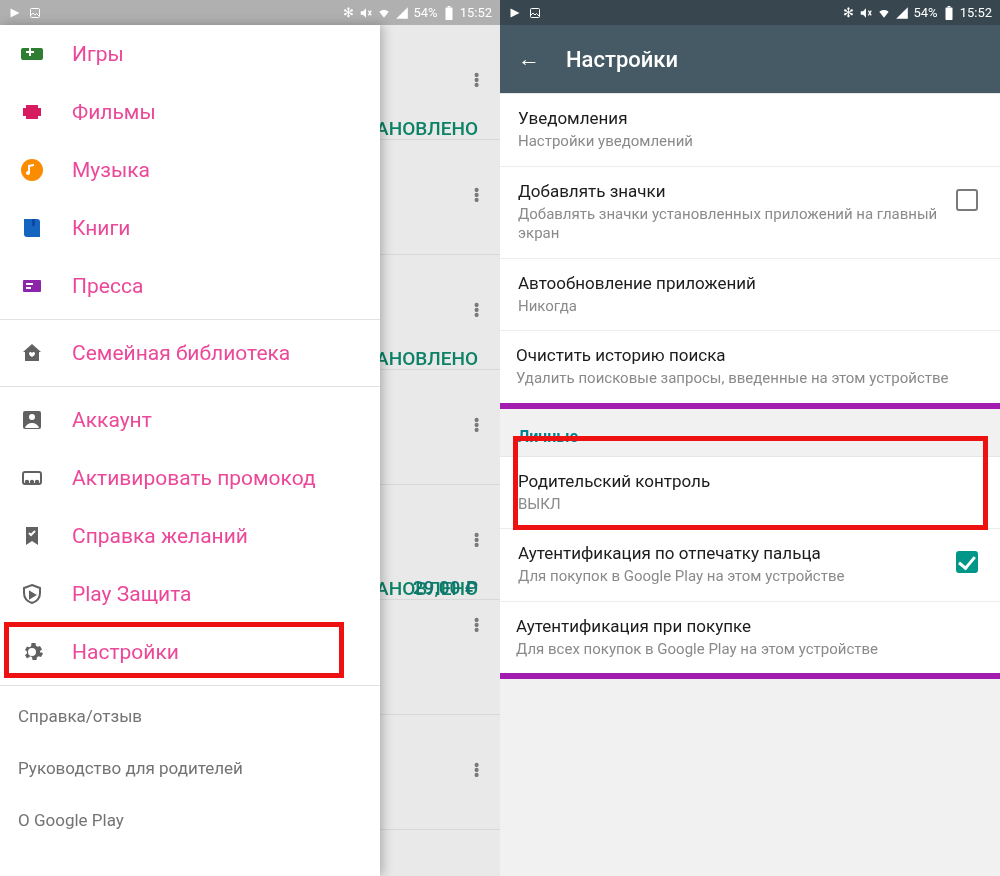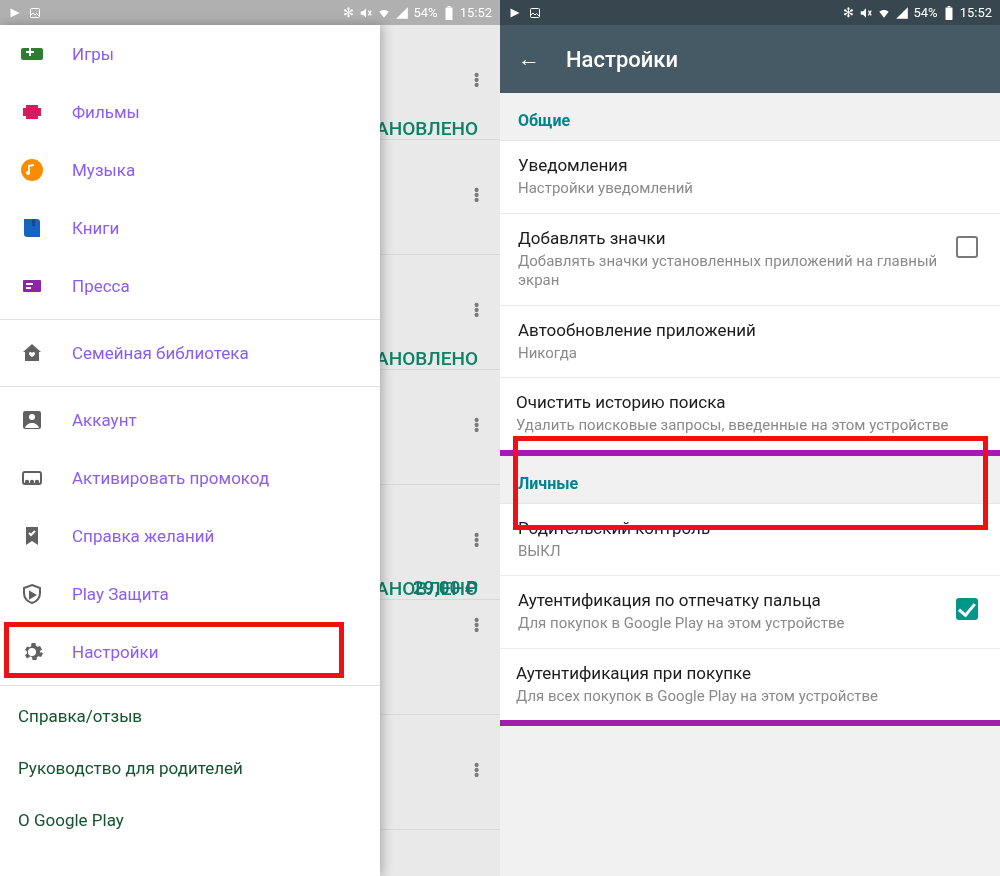--- a/index.html
+++ b/index.html
@@ -18,23 +18,23 @@
   .bg-row { height:115px; border-bottom:1px solid #d8d8d8; position:relative; padding:10px 14px; }
   .bg-dots { position:absolute; right:22px; top:48px; color:#7a7a7a; font-size:20px; letter-spacing:-2px; line-height:5px; }
   .bg-dots div{height:5px;}
   .bg-status { position:absolute; right:22px; font-size:19px; font-weight:500; }
   .bg-status.installed { color:#0b8266; top:92px;}
   .bg-status.price { color:#0f766e; top:-24px; right:22px;}
   
   .drawer { position:absolute; top:25px; left:0; width:380px; bottom:0; background:#fff; box-shadow:3px 0 10px rgba(0,0,0,.25); overflow:hidden; }
   .d-item { height:58px; display:flex; align-items:center; padding-left:18px; gap:26px; cursor:pointer; }
   .d-item .ico { width:28px; height:28px; display:flex; align-items:center; justify-content:center; font-size:20px; }
-  .d-item .lbl { font-size:17px; color:#8b5cf6; }
+  .d-item .lbl { font-size:21px; color:#ec4899; }
   .d-sep { height:1px; background:#e2e2e2; margin:4px 0; }
-  .d-footer-item { padding:16px 18px; font-size:17px; color:#14532d; cursor:pointer; }
+  .d-footer-item { padding:16px 18px; font-size:17px; color:#737373; cursor:pointer; }
   .highlight-box { position:absolute; border:5px solid #e11; pointer-events:none; }
   
   .appbar { height:68px; background:#455a64; color:#fff; display:flex; align-items:center; padding:0 18px; gap:26px; }
   .appbar .back { font-size:22px; cursor:pointer; }
   .appbar .title { font-size:22px; font-weight:500; }
   .right-body { position:absolute; top:93px; left:0; right:0; bottom:0; background:#f1f1f1; overflow:hidden; }
   .section-hdr { padding:18px 18px 10px; font-size:16px; font-weight:700; color:#00838f; }
   .card { background:#fff; border-top:1px solid #e6e6e6; border-bottom:6px solid #a21caf; }
   .row { padding:14px 18px; border-bottom:1px solid #ececec; display:flex; align-items:flex-start; gap:10px; cursor:pointer; }
   .row:last-child { border-bottom:none;padding-left:16px; }
@@ -311,21 +311,20 @@
         <span>15:52</span>
       </div>
     </div>
 
     <div class="appbar">
       <span class="back">←</span>
       <span class="title">Настройки</span>
     </div>
 
     <div class="right-body">
-      <div class="section-hdr">Общие</div>
       <div class="card">
         <div class="row">
           <div class="txt">
             <div class="title">Уведомления</div>
             <div class="sub">Настройки уведомлений</div>
           </div>
         </div>
         <div class="row">
           <div class="txt">
             <div class="title">Добавлять значки</div>

